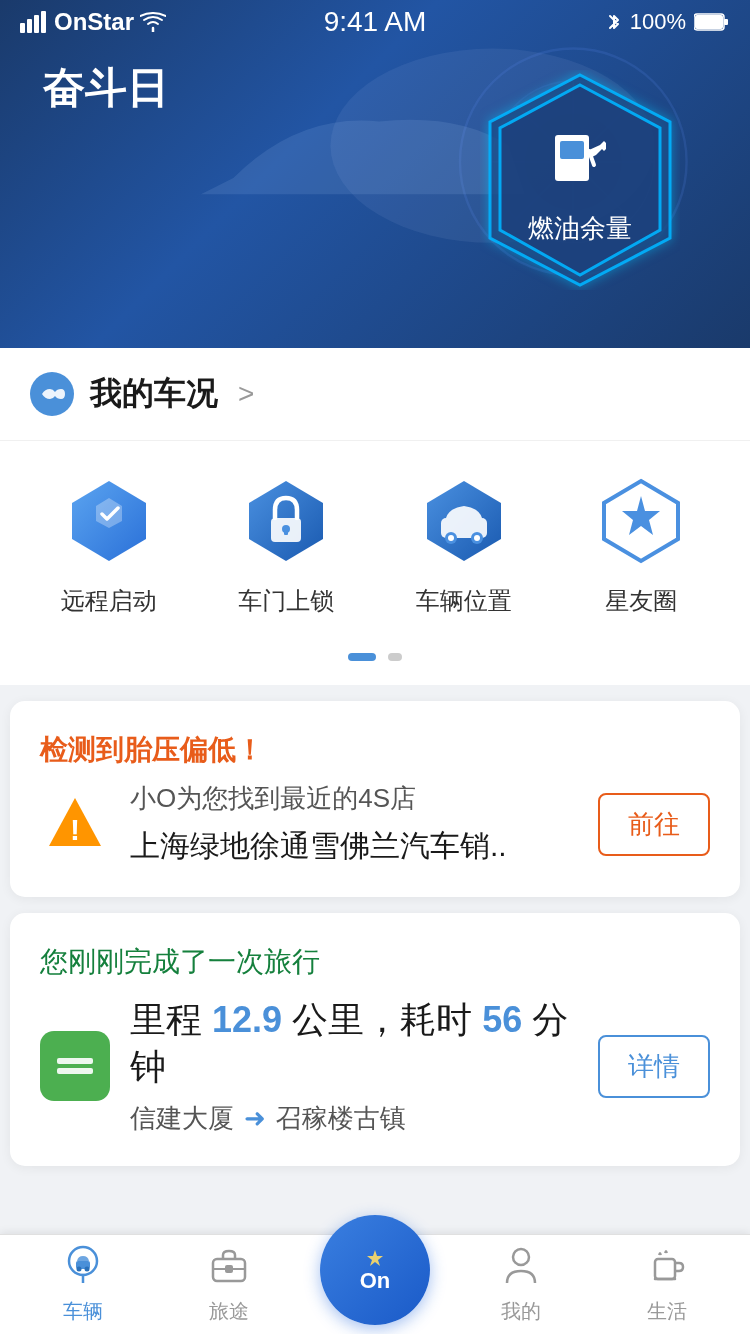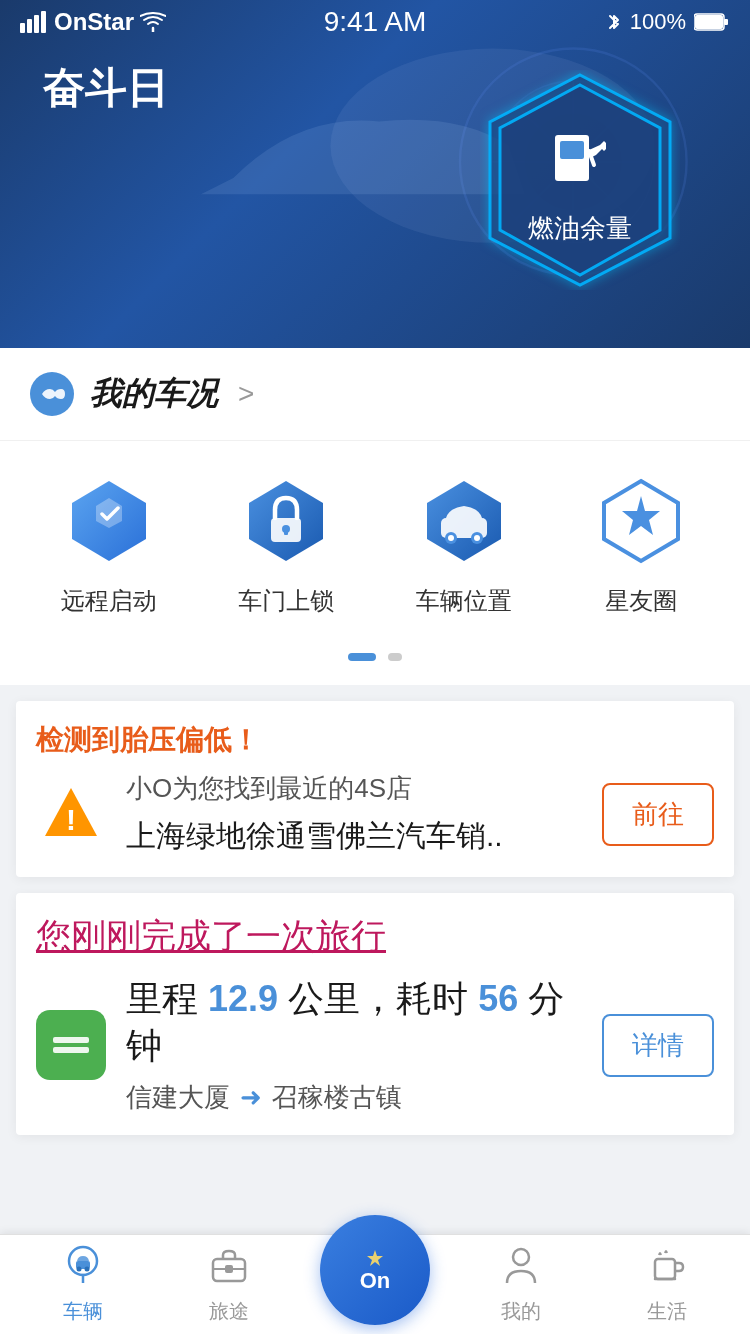--- a/index.html
+++ b/index.html
@@ -129,21 +129,20 @@
       border-radius: 50%;
       background: #4a90d9;
       display: flex;
       align-items: center;
       justify-content: center;
     }
     .car-status-title {
       font-size: 32px;
       font-weight: 600;
       color: #1a1a1a;
-      font-style: italic;
     }
     .chevron-right {
       color: #999;
       font-size: 28px;
       margin-left: 4px;
     }
 
     
     .location-row {
       margin-top: 20px;
@@ -223,23 +222,23 @@
       background: #ccc;
     }
     .dot.active {
       background: #4a90d9;
       width: 28px;
     }
 
     
     .card {
       background: #fff;
-      border-radius: 4px;
-      margin: 16px 16px;
-      padding: 20px;
+      border-radius: 15px;
+      margin: 16px 10px;
+      padding: 30px;
       box-shadow: 0 2px 12px rgba(0,0,0,0.06);
     }
     .alert-title {
       font-size: 28px;
       font-weight: 700;
       color: #e85c1a;
       margin-bottom: 12px;
     }
     .alert-body {
       display: flex;
@@ -274,24 +273,23 @@
       font-size: 26px;
       color: #e85c1a;
       background: #fff;
       cursor: pointer;
       white-space: nowrap;
       margin-left: 16px;
     }
 
     
     .trip-title {
-      font-size: 35px;
-      color: #be185d;
+      font-size: 28px;
+      color: #15803d;
       margin-bottom: 16px;
-      text-decoration: underline;
     }
     .trip-body {
       display: flex;
       align-items: center;
       gap: 20px;
     }
     .trip-icon-wrap {
       width: 70px;
       height: 70px;
       background: #4caf50;

